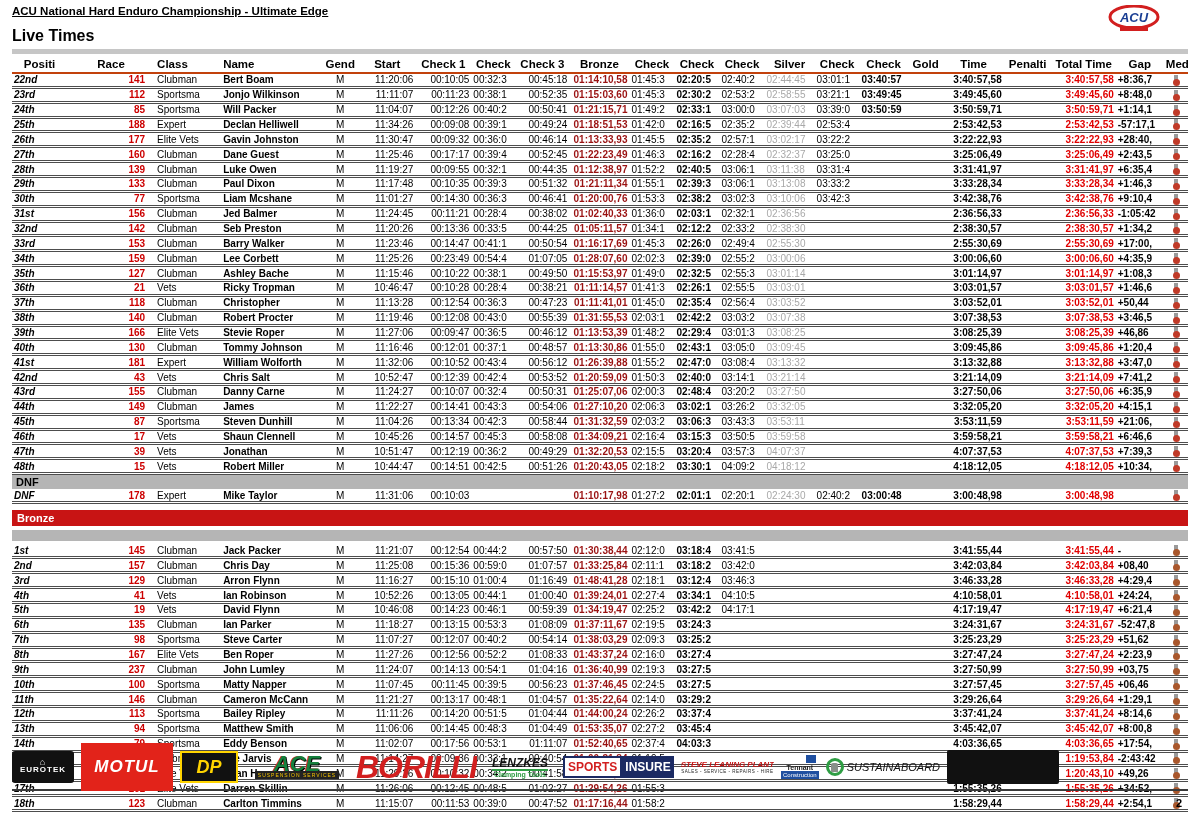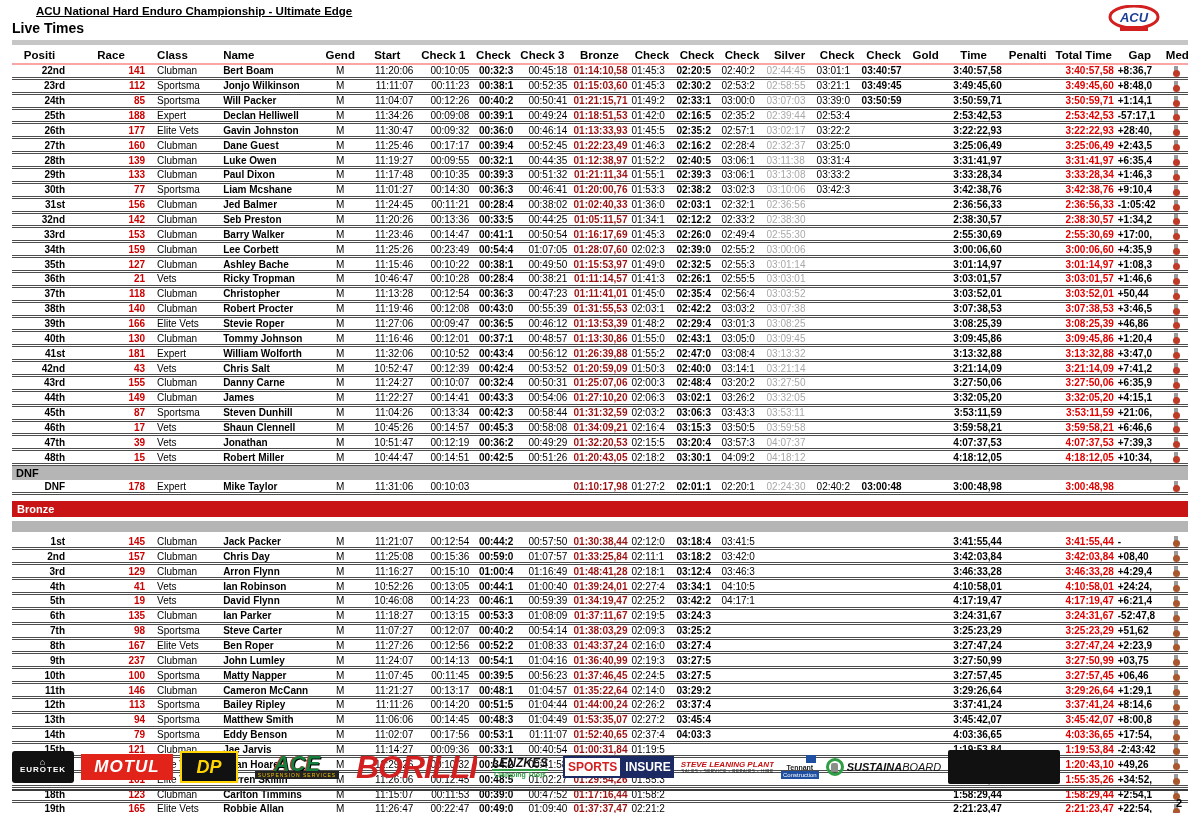--- a/index.html
+++ b/index.html
@@ -1,41 +1,41 @@
 <!DOCTYPE html>
 <html><head>
 <meta charset="utf-8">
 <style>
   * { box-sizing: border-box; margin: 0; padding: 0; }
   html,body { width:1200px; height:813px; background:#fff; font-family:"Liberation Sans", sans-serif; }
   .page { padding:5px 12px 0 12px; position:relative; width:1200px; height:813px; overflow:hidden; }
 
   
   .titlebar { position:relative; margin-bottom:4px; }
-  .title { font-size:11.5px; font-weight:bold; text-decoration:underline; color:#000;margin-left:24px; }
-  .subtitle { font-size:14px; font-weight:bold; margin-top:3px; color:#000; }
+  .title { font-size:11.5px; font-weight:bold; text-decoration:underline; color:#000; }
+  .subtitle { font-size:16px; font-weight:bold; margin-top:10px; color:#000; }
   .acu-logo { position:absolute; right:28px; top:0; width:52px; height:30px; }
 
   .topstrip { height:5px; background:#c6c6c6; margin-bottom:1px; }
 
   
   table { border-collapse:collapse; table-layout:fixed; width:1176px; }
-  th { font-size:11.5px; font-weight:bold; padding:3px 2px 2px 2px; border-bottom:2px solid #fca5a5;
+  th { font-size:11.5px; font-weight:bold; padding:3px 2px 2px 2px; border-bottom:2px solid #c2410c;
        text-align:center; white-space:nowrap; overflow:hidden; }
   th.al { text-align:left; }
   td { font-size:10px; height:13px; padding:0 2px; border-bottom:3px double #4d4d4d;
        white-space:nowrap; overflow:hidden; color:#000; }
   
-  td.c0 { text-align:right; font-weight:bold; }
+  td.c0 { text-align:left; font-weight:bold;font-style:italic; }
   td.c1 { text-align:right; font-weight:bold; color:#cc0000; padding-right:10px; }
   td.c2 { text-align:left; }
   td.c3 { text-align:left; font-weight:bold; }
   td.c4 { text-align:center; }
   td.c5, td.c6, td.c8 { text-align:right; }
-  td.c7 { text-align:right; font-weight:bold; }
+  td.c7 { text-align:left; font-weight:normal; }
   td.c9 { text-align:right; font-weight:bold; color:#9a1212; }
   td.c10, td.c12, td.c14 { text-align:left; }
   td.c11, td.c15 { text-align:left; font-weight:bold; }
   td.c13 { text-align:left; color:#a8a8a8; }
   td.c16 { text-align:left; }
   td.c17 { text-align:right; font-weight:bold; }
   td.c18 { text-align:left; }
   td.c19 { text-align:right; font-weight:bold; color:#e00000; }
   td.c20 { text-align:left; font-weight:bold; }
   td.c21 { text-align:center; }
@@ -52,21 +52,21 @@
   .medal .dot { position:absolute; bottom:0; left:1px; width:7px; height:7px; border-radius:50%; background:#c03a28; }
   tbody.bronze-med .medal .dot { background:#a9572c; }
 
   
   .footer { position:absolute; left:12px; bottom:22px; width:1176px; }
   .sponsors { display:flex; align-items:center; gap:7px; height:38px; }
   .sp { display:flex; flex-direction:column; align-items:center; justify-content:center;
         height:34px; flex:0 0 auto; overflow:hidden; }
   .sp-eurotek { background:#111; color:#fff; width:62px; height:32px; border-radius:3px; font-size:8px; font-weight:bold; letter-spacing:1px; }
   .sp-eurotek .mt { color:#fff; font-size:9px; line-height:5px; }
-  .sp-motul { background:#e2231a; color:#fff; width:92px; height:26px; font-size:17px; font-weight:bold; font-style:italic; letter-spacing:1px; }
+  .sp-motul { background:#e2231a; color:#fff; width:92px; height:48px; font-size:17px; font-weight:bold; font-style:italic; letter-spacing:1px; }
   .sp-dp { background:#111; color:#ffd400; width:58px; height:32px; font-size:18px; font-weight:bold; font-style:italic; border:2px solid #ffd400; }
   .sp-ace { width:104px; }
   .sp-ace .big { color:#15803d; font-size:22px; font-weight:bold; font-style:italic; text-shadow:1px 1px 0 #000, -1px 0 0 #d22; line-height:15px; }
   .sp-ace .sub { background:#222; color:#f5c400; font-size:5px; padding:1px 3px; letter-spacing:1px; }
   .sp-borilli { color:#d21f1f; font-size:32px; font-weight:bold; font-style:italic; letter-spacing:-1px; }
   .sp-groundtrax { background:#111; height:32px; width:138px; flex-direction:row; font-size:20px; font-weight:bold; }
   .sp-groundtrax .w { color:#fff; } .sp-groundtrax .g { color:#7ac143; }
   .sp-lenzkes { width:72px; }
   .sp-lenzkes .big { font-size:12px; font-weight:bold; font-style:italic; color:#111; border-bottom:2px solid #2f9e44; line-height:12px; }
   .sp-lenzkes .sub { color:#2f9e44; font-size:7px; font-weight:bold; }
@@ -75,21 +75,21 @@
   .sp-sportsinsure .s2 { background:#1b2a63; color:#fff; font-weight:bold; font-size:12px; padding:4px 3px; }
   .sp-steve .big { color:#c41212; font-size:8px; font-weight:bold; font-style:italic; line-height:8px; text-align:center; }
   .sp-steve .sub { color:#222; font-size:4.5px; letter-spacing:.5px; }
   .sp-tennant .t1 { font-size:7px; color:#222; font-weight:bold; }
   .sp-tennant .t2 { background:#1f4fa0; color:#fff; font-size:6px; padding:1px 2px; }
   .sp-tennant .bld { width:10px; height:8px; background:#1f4fa0; margin-left:22px; margin-bottom:1px; }
   .sp-sustaina { flex-direction:row; gap:3px; }
   .sp-sustaina .ring { width:18px; height:18px; border:3px solid #2f9e44; border-radius:50%; display:flex; align-items:center; justify-content:center; }
   .sp-sustaina .ring i { display:block; width:7px; height:9px; background:#8a8f8a; border-radius:2px 2px 0 0; }
   .sp-sustaina .txt { font-style:italic; font-size:11px; color:#111; }
-  .sp-sustaina .txt b { font-weight:bold;text-align:right; } .sp-sustaina .txt span { font-weight:normal; }
+  .sp-sustaina .txt b { font-weight:normal;text-align:right; } .sp-sustaina .txt span { font-weight:normal; }
   .sp-goggle { flex-direction:row; gap:4px; }
   .sp-goggle .gog { width:20px; height:12px; border:2px solid #e8490f; border-radius:5px; position:relative; }
   .sp-goggle .gog:after { content:''; position:absolute; left:7px; top:2px; width:4px; height:4px; background:#e8490f; border-radius:50%; }
   .sp-goggle .gt { color:#8c8c8c; font-size:13px; font-weight:bold; letter-spacing:.5px; line-height:12px; }
   .sp-goggle .ls { color:#8c8c8c; font-size:6px; letter-spacing:2px; text-align:right; }
   .sp-rfx { background:#111; width:112px; height:34px; position:relative; border-radius:2px; }
 
   .footrule { border-top:2px solid #3a3a3a; margin-top:3px; }
   .pagenum { position:absolute; right:18px; bottom:4px; font-size:11px; font-weight:bold; color:#000; }
 </style>

